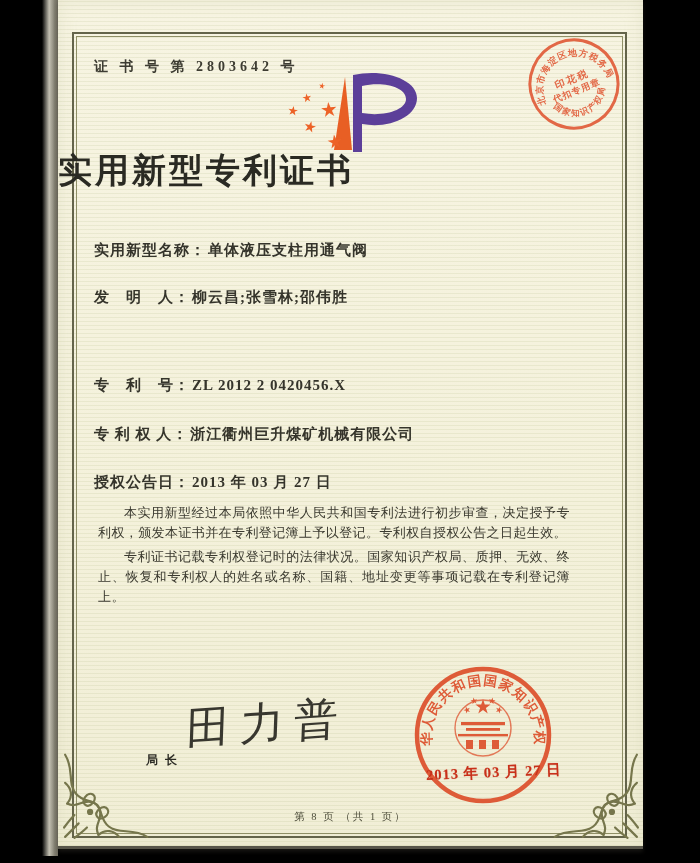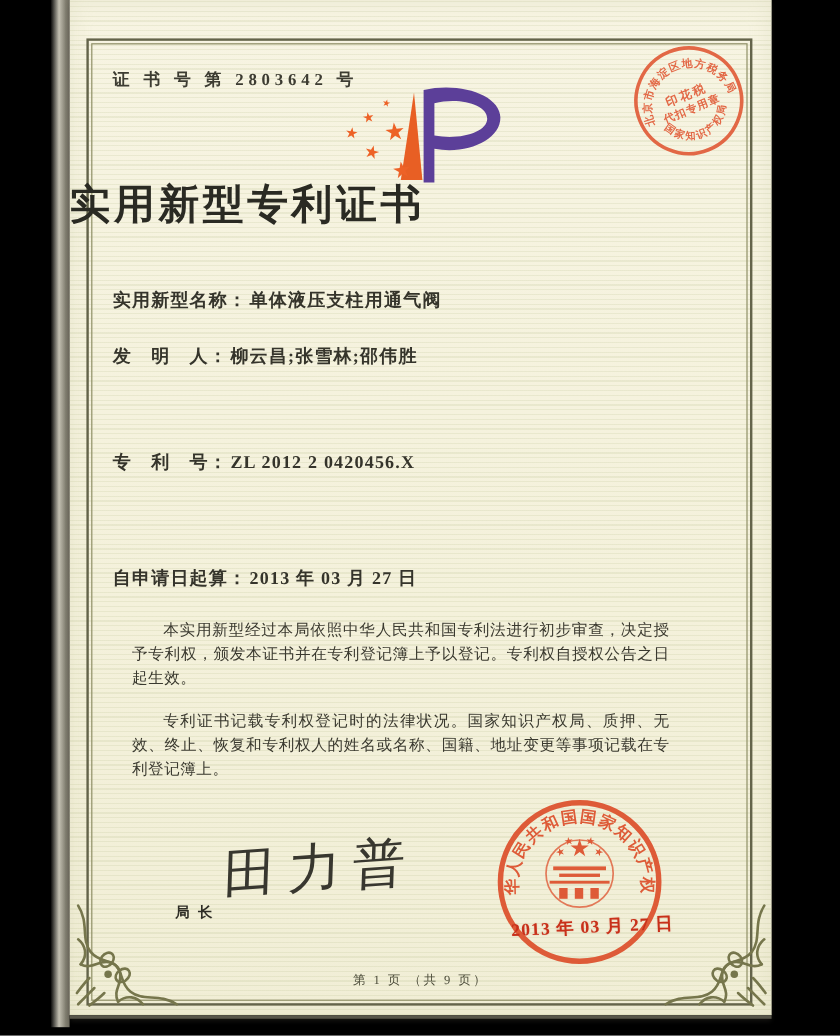--- a/index.html
+++ b/index.html
@@ -32,21 +32,21 @@
 
   .doc-title{position:absolute;left:0;top:148px;width:100%;text-align:left;
     font-size:34px;font-weight:700;letter-spacing:3px;color:#2a2a23;}
 
   .field-row{position:absolute;left:36px;font-size:15px;font-weight:700;color:#35342b;letter-spacing:1px;white-space:nowrap;}
   .field-row .lbl{margin-right:2px;}
   .fr0{top:241px;} .fr1{top:288px;} .fr2{top:336px;margin-top:40px;} .fr3{top:381px;} .fr4{top:425px;} .fr5{top:473px;}
 
   .body-text{position:absolute;left:36px;top:499px;width:480px;color:#3a392f;
     font-size:13px;line-height:20px;text-align:justify;letter-spacing:0.4px;}
-  .body-text p{margin:16px;text-indent:2em;}
+  .body-text p{margin:4px;text-indent:2em;}
 
   .sig-role{position:absolute;left:88px;top:752px;font-size:12px;letter-spacing:7px;color:#2e2d26;font-weight:600;}
   .sig-name{position:absolute;left:128px;top:694px;font-size:44px;color:#38372f;
     transform:rotate(-4deg) skewX(-6deg);letter-spacing:10px;white-space:nowrap;}
 
   .page-footer{position:absolute;left:0;top:810px;width:100%;text-align:center;
     font-size:10.5px;letter-spacing:2px;color:#4c4c3a;}
 
   
   .big-seal{position:absolute;left:352px;top:662px;width:146px;height:146px;opacity:0.92;}
@@ -124,22 +124,25 @@
 
     <div class="field-row fr0">
       <span class="lbl">实用新型名称：</span><span class="val">单体液压支柱用通气阀</span>
     </div>
     <div class="field-row fr1">
       <span class="lbl">发　明　人：</span><span class="val">柳云昌;张雪林;邵伟胜</span>
     </div>
     <div class="field-row fr2">
       <span class="lbl">专　利　号：</span><span class="val">ZL 2012 2 0420456.X</span>
     </div>
+    <div class="field-row fr4">
+      <span class="lbl">专 利 权 人：</span><span class="val">浙江衢州巨升煤矿机械有限公司</span>
+    </div>
     <div class="field-row fr5">
-      <span class="lbl">自申请日起算：</span><span class="val">2013 年 03 月 27 日</span>
+      <span class="lbl">授权公告日：</span><span class="val">2013 年 03 月 27 日</span>
     </div>
 
     <div class="body-text">
       <p>本实用新型经过本局依照中华人民共和国专利法进行初步审查，决定授予专利权，颁发本证书并在专利登记簿上予以登记。专利权自授权公告之日起生效。</p>
       <p>专利证书记载专利权登记时的法律状况。国家知识产权局、质押、无效、终止、恢复和专利权人的姓名或名称、国籍、地址变更等事项记载在专利登记簿上。</p>
     </div>
 
     <div class="sig-role">局长</div>
     <div class="sig-name">田力普</div>
 
@@ -178,15 +181,15 @@
       <text font-size="9" fill="#e05531" font-weight="bold" letter-spacing="1" text-anchor="middle">
         <textPath href="#taxTop" startOffset="50%">北京市海淀区地方税务局</textPath>
       </text>
       <text font-size="8.5" fill="#e05531" font-weight="bold" letter-spacing="1.5" text-anchor="middle">
         <textPath href="#taxBot" startOffset="50%">国家知识产权局</textPath>
       </text>
       <text x="48" y="46" font-size="10" fill="#e05531" font-weight="bold" text-anchor="middle" letter-spacing="2">印花税</text>
       <text x="48" y="58" font-size="9" fill="#e05531" font-weight="bold" text-anchor="middle" letter-spacing="1">代扣专用章</text>
     </svg>
 
-    <div class="page-footer">第 1 页 （共 9 页）</div>
+    <div class="page-footer">第 8 页 （共 1 页）</div>
   </div>
 </div>
 
 </body></html>

